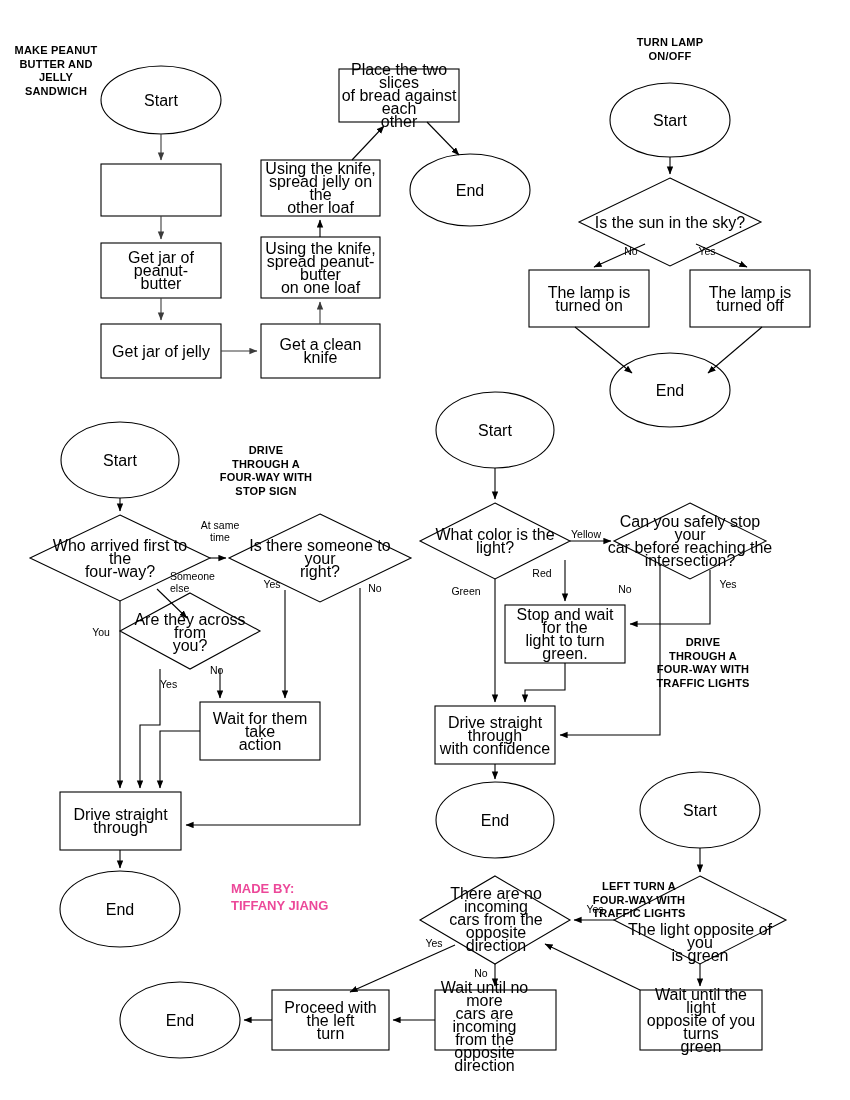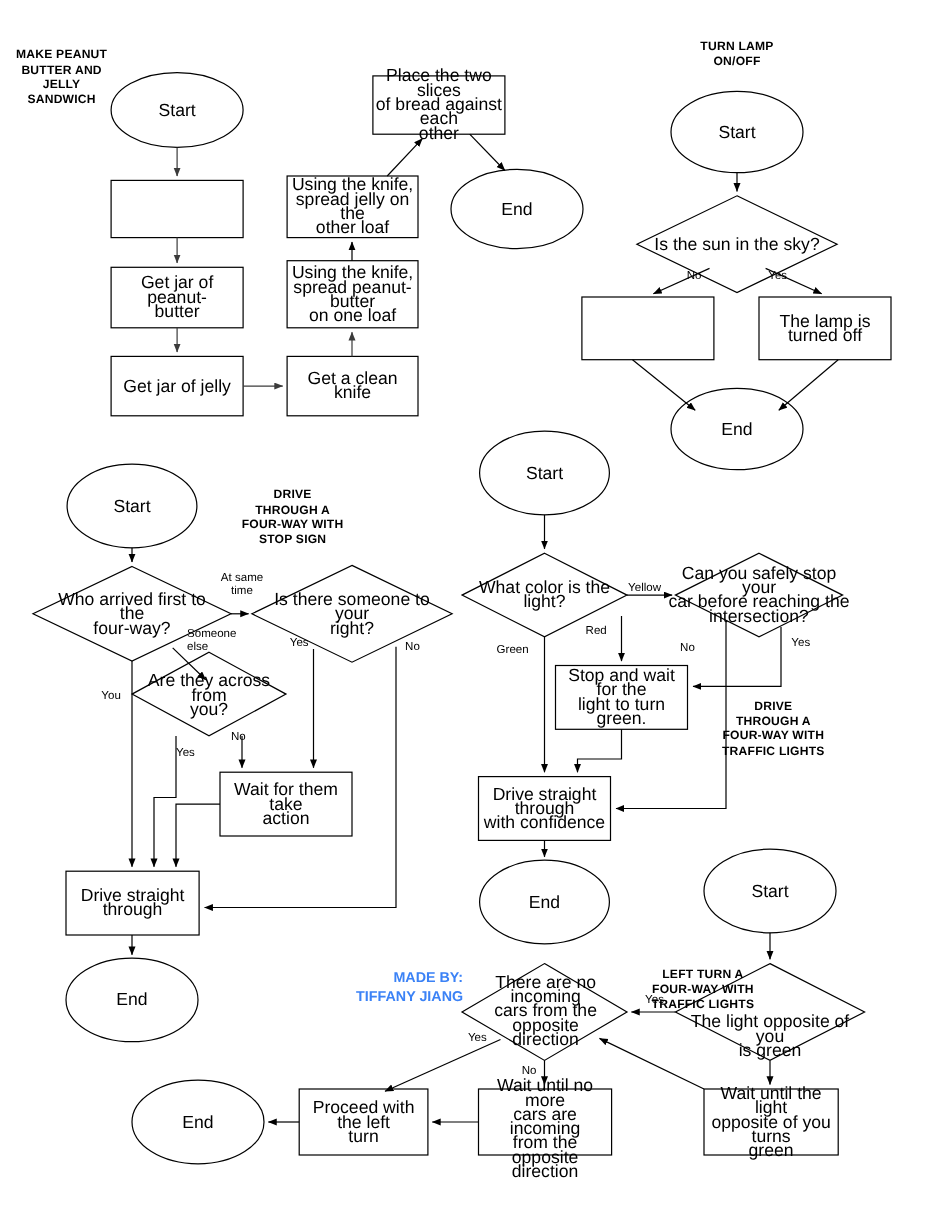--- a/index.html
+++ b/index.html
@@ -53,22 +53,22 @@
     letter-spacing: 0.2px;
     text-align: center;
     color: #000;
     white-space: pre-line;
   }
   .credit {
     position: absolute;
     font-size: 13px;
     line-height: 17px;
     font-weight: bold;
-    text-align: right;
-    color: #3b82f6;
+    text-align: left;
+    color: #ec4899;
     white-space: pre-line;
   }
   svg .shape {
     fill: #ffffff;
     stroke: #000000;
     stroke-width: 1.1;
   }
   svg .conn {
     fill: none;
     stroke: #000000;
@@ -208,20 +208,21 @@
 of bread against each
 other</div>
   <div class="node-text" style="left:420px; top:176px; width:100px; height:28px;">End</div>
 
   <div class="section-title" style="left:612px; top:36px; width:116px;">TURN LAMP
 ON/OFF</div>
   <div class="node-text" style="left:620px; top:106px; width:100px; height:28px;">Start</div>
   <div class="node-text" style="left:592px; top:208px; width:156px; height:28px;">Is the sun in the sky?</div>
   <div class="edge-label" style="left:618px; top:245px; width:26px;">No</div>
   <div class="edge-label" style="left:694px; top:245px; width:26px;">Yes</div>
+  <div class="node-text" style="left:530px; top:270px; width:118px; height:57px;">The lamp is turned on</div>
   <div class="node-text" style="left:691px; top:270px; width:118px; height:57px;">The lamp is turned off</div>
   <div class="node-text" style="left:620px; top:376px; width:100px; height:28px;">End</div>
 
   <div class="section-title" style="left:206px; top:444px; width:120px;">DRIVE
 THROUGH A
 FOUR-WAY WITH
 STOP SIGN</div>
   <div class="node-text" style="left:70px; top:446px; width:100px; height:28px;">Start</div>
   <div class="node-text" style="left:42px; top:544px; width:156px; height:28px;">Who arrived first to the
 four-way?</div>
@@ -271,21 +272,21 @@
 is green</div>
   <div class="edge-label" style="left:580px; top:903px; width:30px;">Yes</div>
   <div class="node-text" style="left:420px; top:898px; width:152px; height:42px;">There are no incoming
 cars from the opposite
 direction</div>
   <div class="edge-label" style="left:420px; top:937px; width:28px;">Yes</div>
   <div class="edge-label" style="left:468px; top:967px; width:26px;">No</div>
   <div class="node-text" style="left:641px; top:990px; width:120px; height:60px;">Wait until the light
 opposite of you turns
 green</div>
-  <div class="node-text" style="left:436px; top:990px; width:119px; height:72px;">Wait until no more
+  <div class="node-text" style="left:425px; top:990px; width:119px; height:72px;">Wait until no more
 cars are incoming
 from the opposite
 direction</div>
   <div class="node-text" style="left:273px; top:990px; width:115px; height:60px;">Proceed with the left
 turn</div>
   <div class="node-text" style="left:130px; top:1006px; width:100px; height:28px;">End</div>
 
   <div class="credit" style="left:231px; top:880px; width:190px;">MADE BY:
 TIFFANY JIANG</div>
 

